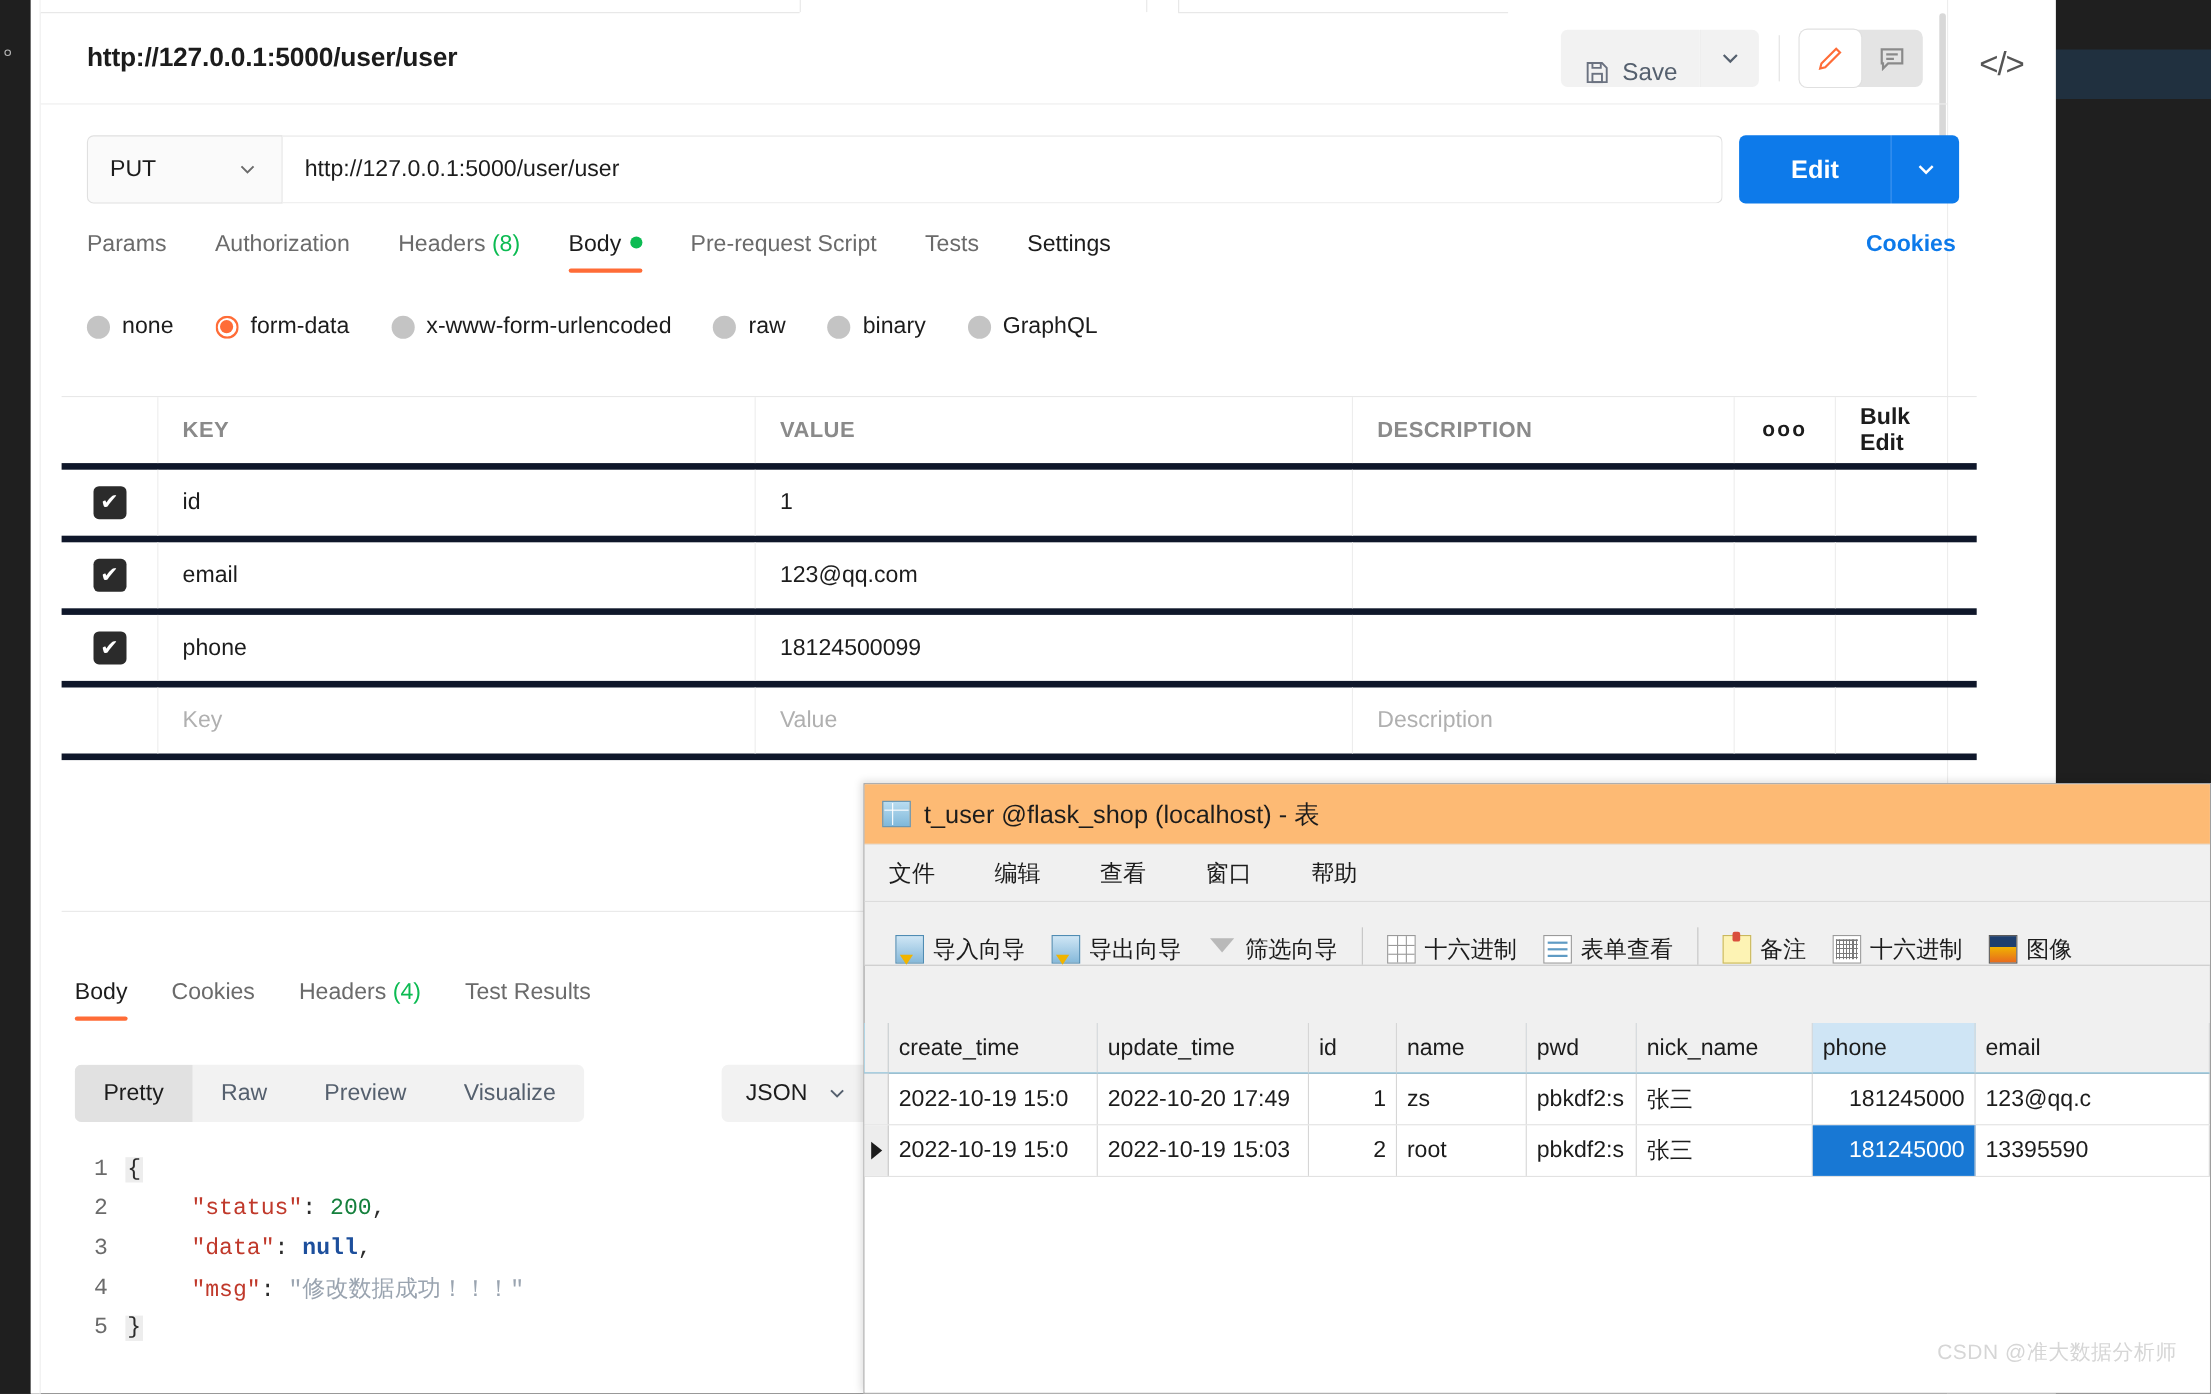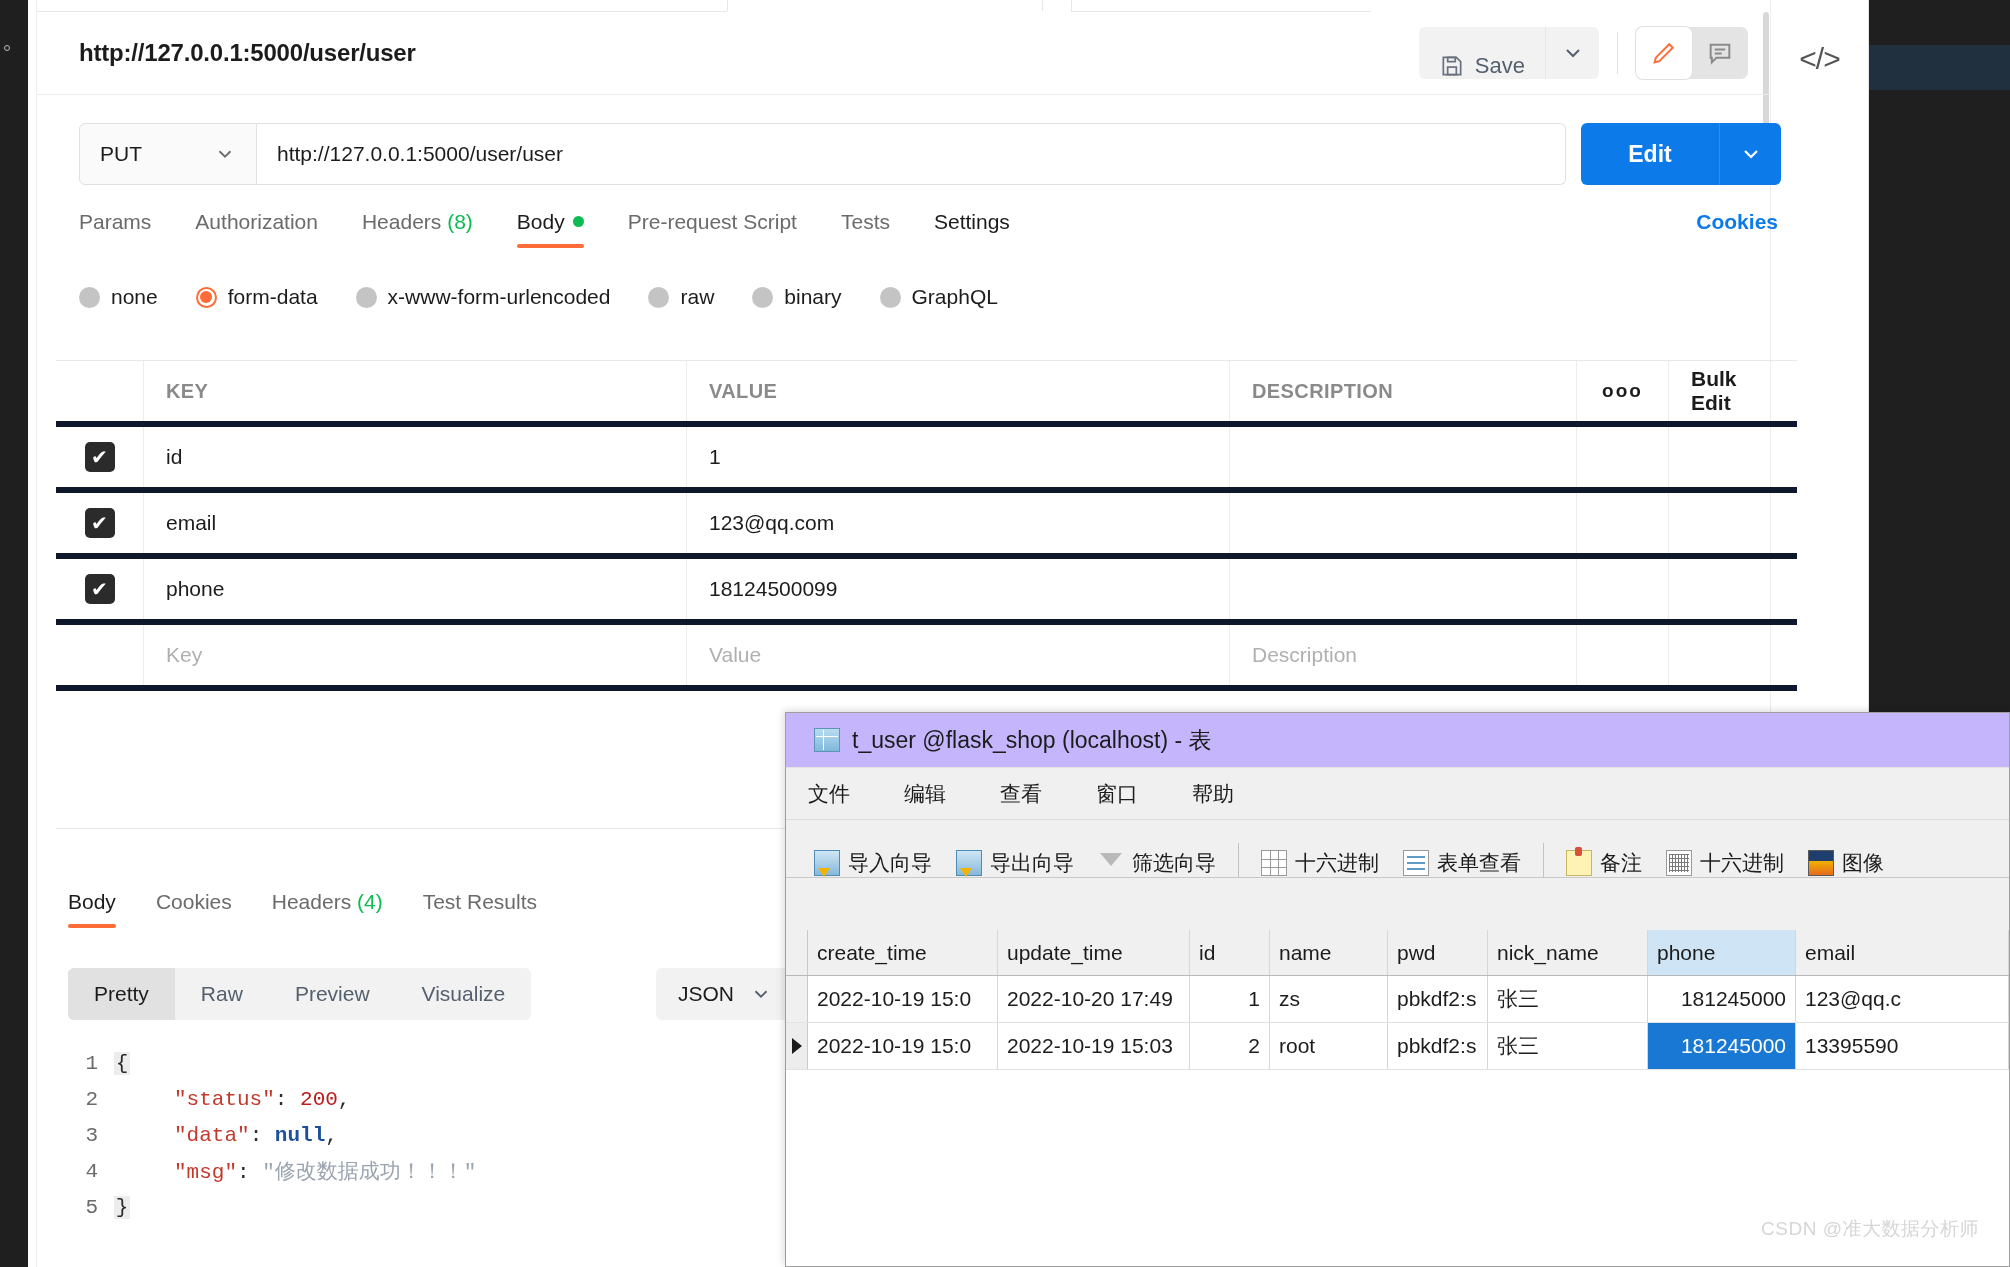--- a/index.html
+++ b/index.html
@@ -130,36 +130,36 @@
   .jsonsel { position:absolute; left:628px; top:968px; display:flex; align-items:center; gap:16px;
              background:#f2f2f2; border-radius:6px; height:52px; padding:0 22px; cursor:pointer;}
   .jsonsel .lbl { font-size:21px; color:#1c1c1c; }
 
   .codebox { position:absolute; left:40px; top:1045px; width:740px; }
   .cline { display:flex; height:36px; align-items:center; font-family:"Liberation Mono","DejaVu Sans Mono",monospace; font-size:21px;}
   .gut { width:46px; text-align:right; color:#6b6b6b; padding-right:16px;}
   .fold { width:16px; color:#8a8a8a; text-align:center; }
   .ctxt { white-space:pre; }
   .k-key { color:#c0392b; }
-  .k-num { color:#b91c1c; }
+  .k-num { color:#15803d; }
   .k-null { color:#1d4f9c; font-weight:bold; }
   .k-str { color:#9aa4b0; }
   .k-pun { color:#2b2b2b; }
 
   
   .vscroll { position:absolute; right:99px; top:12px; width:6px; height:120px; background:#d8d8d8; border-radius:3px;}
 
   
   .navicat {
     position:absolute; left:785px; top:712px; width:1225px; height:555px;
     background:#f0f0f0; border:1px solid #9e9e9e;
     font-family:"Liberation Sans","DejaVu Sans",sans-serif;
     box-shadow: -2px -2px 7px rgba(0,0,0,0.13);
   }
-  .nv-title { height:55px; background:#c4b5fd; display:flex; align-items:center; padding:0 28px; gap:12px; border-bottom:1px solid #e3e3e3;}
+  .nv-title { height:55px; background:#fdba74; display:flex; align-items:center; padding:0 16px; gap:12px; border-bottom:1px solid #e3e3e3;}
   .nv-ticon { width:26px;height:24px; background:linear-gradient(#b9dcf0,#7fb8da); border:1px solid #5d94b8; position:relative;}
   .nv-ticon:before{content:"";position:absolute;left:1px;top:7px;right:1px;height:1px;background:#fff;}
   .nv-ticon:after{content:"";position:absolute;left:8px;top:1px;width:1px;bottom:1px;background:#fff;}
   .nv-ttext { font-size:23px; color:#1c1c1c;}
   .nv-menu { height:52px; background:#f0f0f0; display:flex; align-items:center; padding-left:22px; border-bottom:1px solid #dcdcdc;}
   .nv-mi { font-size:21px; color:#1c1c1c; margin-right:54px; cursor:pointer; }
   .nv-toolbar { height:58px; background:#f0f0f0; display:flex; align-items:flex-end; padding-left:16px; gap:0; border-bottom:1px solid #c9c9c9;}
   .nv-tb { display:flex; align-items:center; gap:8px; padding:0 12px; font-size:21px; color:#1c1c1c; cursor:pointer; white-space:nowrap;}
   .nv-sep { width:1px; height:34px; background:#c4c4c4; margin:0 10px;}
   .ico { width:26px;height:26px; display:inline-block; position:relative; flex:0 0 auto;}

